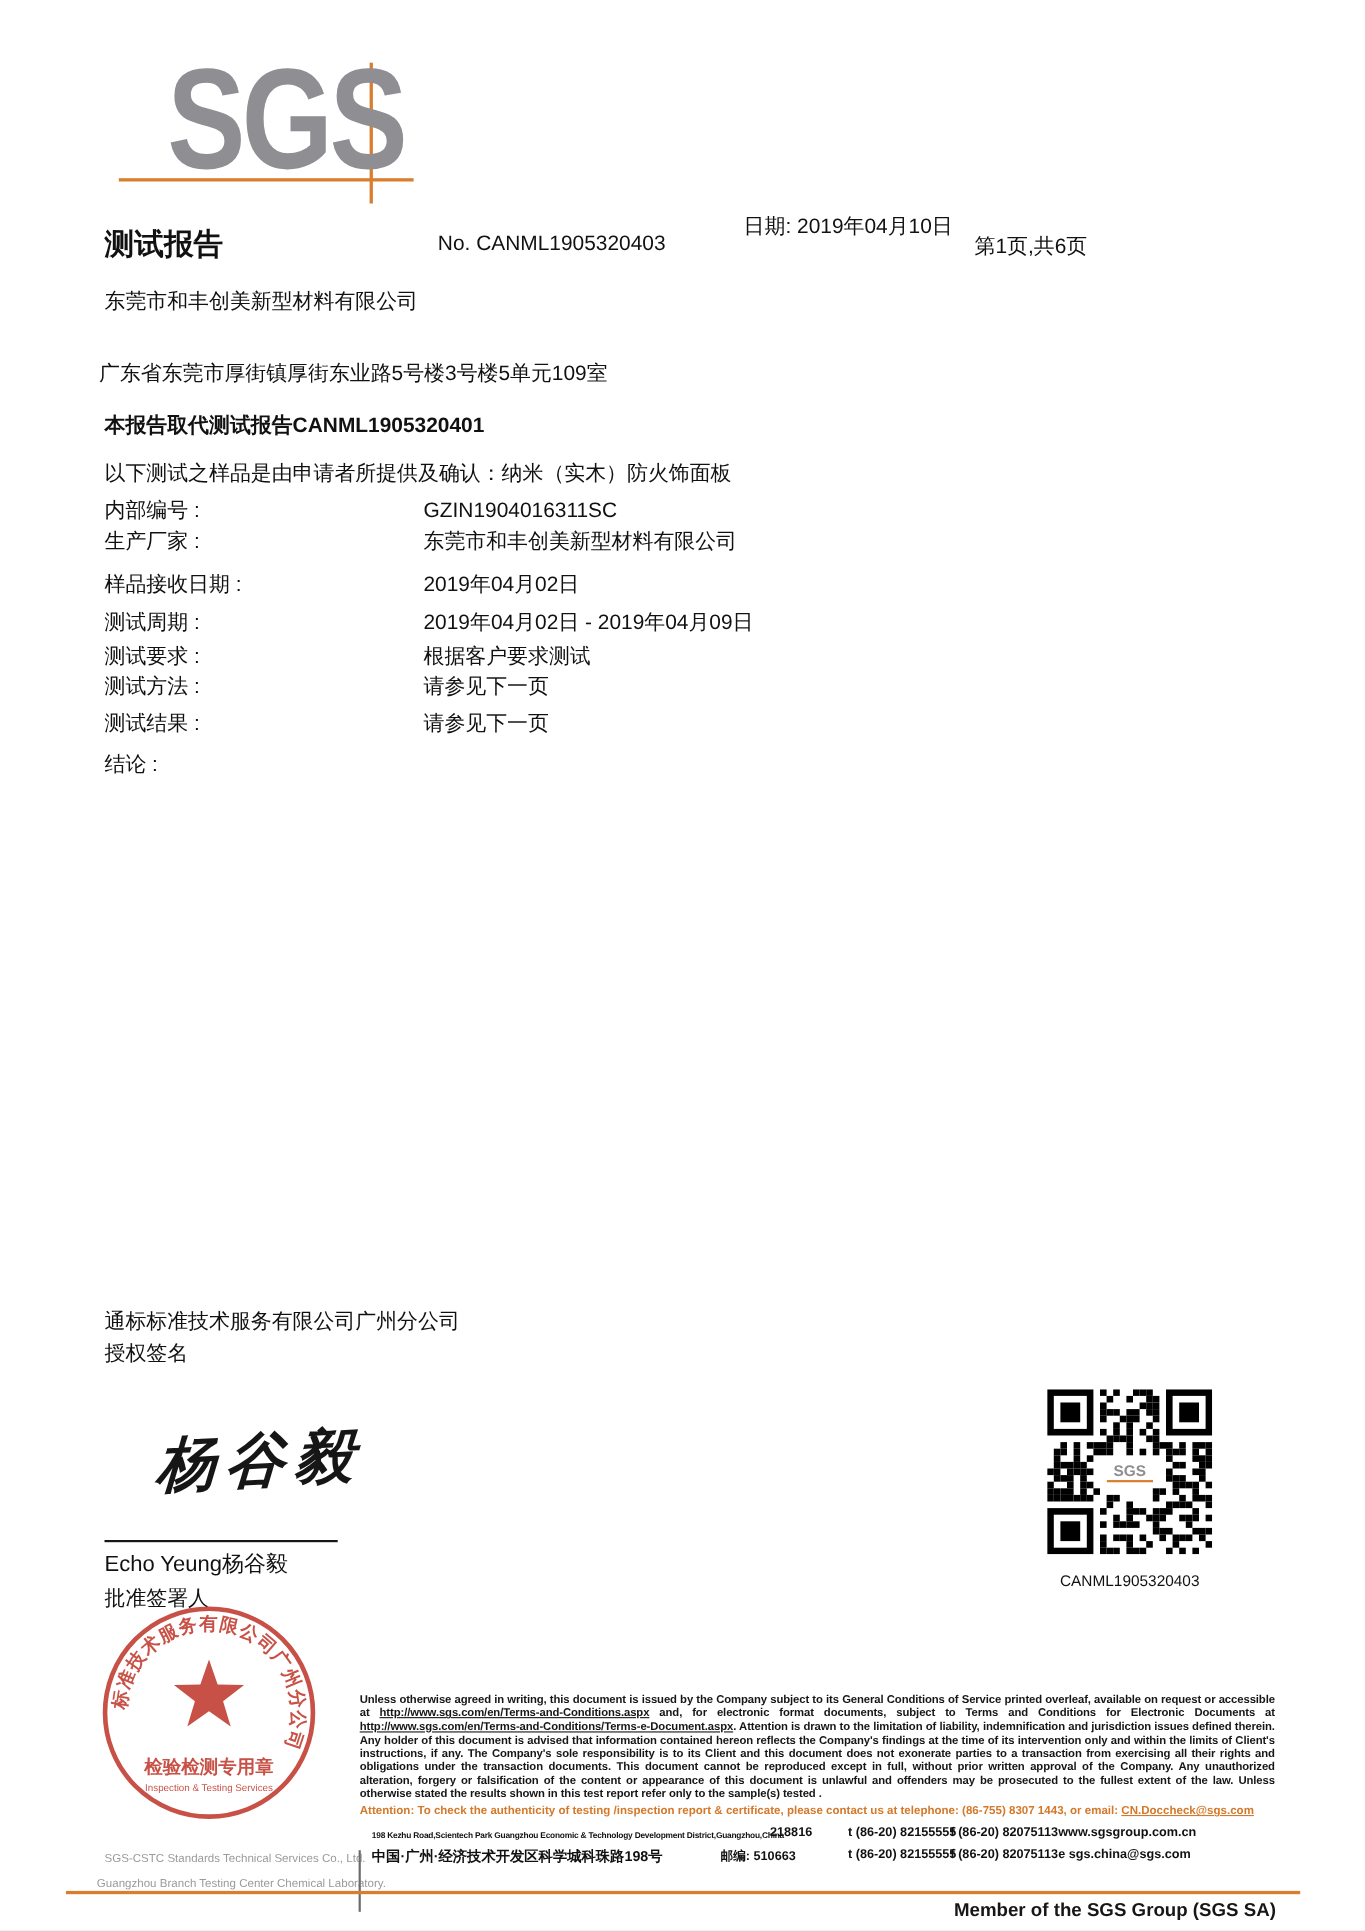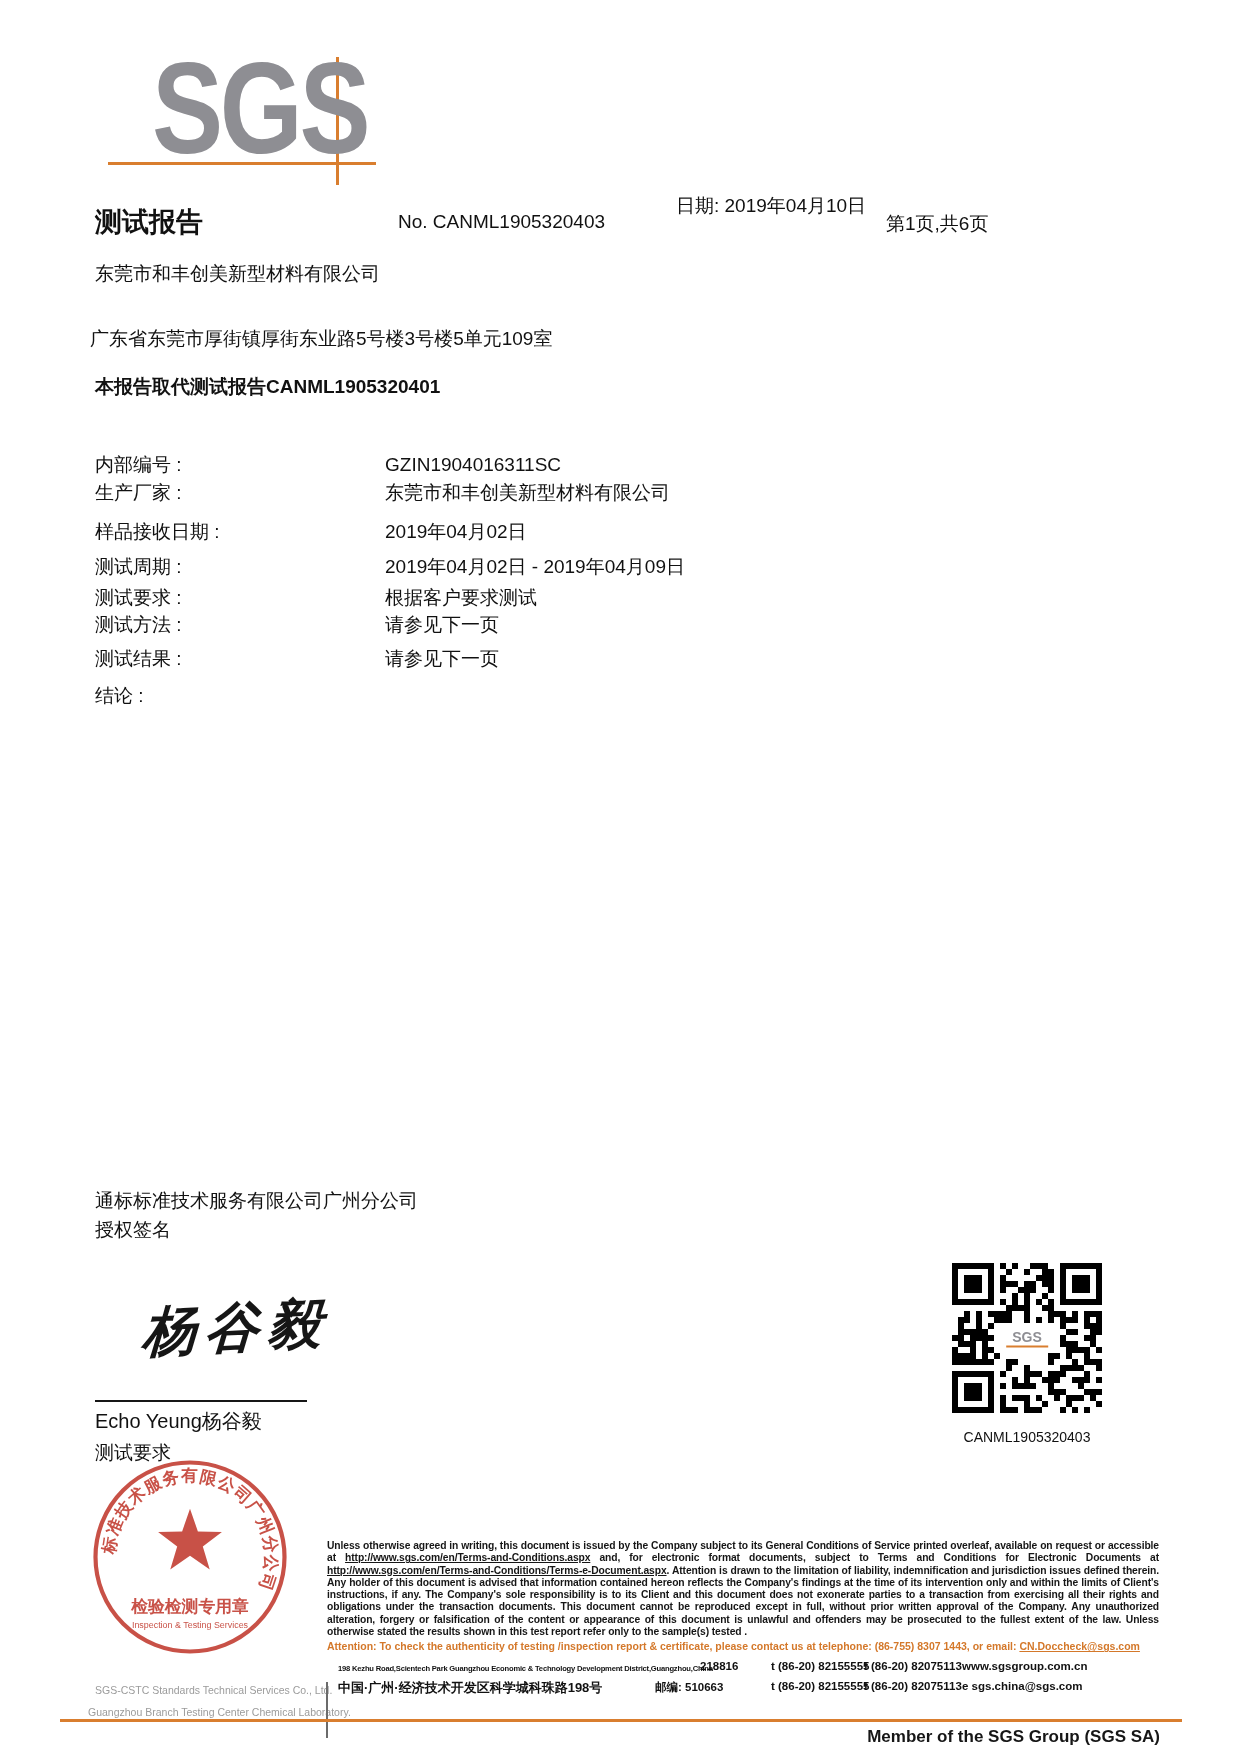--- a/index.html
+++ b/index.html
@@ -97,20 +97,21 @@
 
   <div class="page-title">测试报告</div>
   <div class="report-no">No. CANML1905320403</div>
   <div class="report-date">日期: 2019年04月10日</div>
   <div class="page-ind">第1页,共6页</div>
 
   <div class="applicant-name">东莞市和丰创美新型材料有限公司</div>
   <div class="applicant-address">广东省东莞市厚街镇厚街东业路5号楼3号楼5单元109室</div>
 
   <div class="replacement-note">本报告取代测试报告CANML1905320401</div>
+  <div class="sample-note">以下测试之样品是由申请者所提供及确认：纳米（实木）防火饰面板</div>
 
   <div class="fields">
     <div class="field-row mb2">
       <span class="lab">内部编号 :</span>
       <span class="val">GZIN1904016311SC</span>
     </div>
     <div class="field-row mb13">
       <span class="lab">生产厂家 :</span>
       <span class="val">东莞市和丰创美新型材料有限公司</span>
     </div>
@@ -138,21 +139,21 @@
       <span class="lab">结论 :</span>
     </div>
   </div>
 
   <div class="issuer-company">通标标准技术服务有限公司广州分公司</div>
   <div class="authorized-label">授权签名</div>
 
   <div class="hand-sign">杨谷毅</div>
   <div class="sign-line"></div>
   <div class="signer-name">Echo Yeung杨谷毅</div>
-  <div class="signer-title">测试要求</div>
+  <div class="signer-title">批准签署人</div>
 
   <div class="qr-block">
     <div class="qr-frame">
       <svg width="150" height="150" viewBox="0 0 150 150">
         <g id="qr-modules" fill="#000">
             <rect x="48" y="0" width="6" height="6"></rect>
             <rect x="60" y="0" width="6" height="6"></rect>
             <rect x="78" y="0" width="6" height="6"></rect>
             <rect x="84" y="0" width="6" height="6"></rect>
             <rect x="90" y="0" width="6" height="6"></rect>

